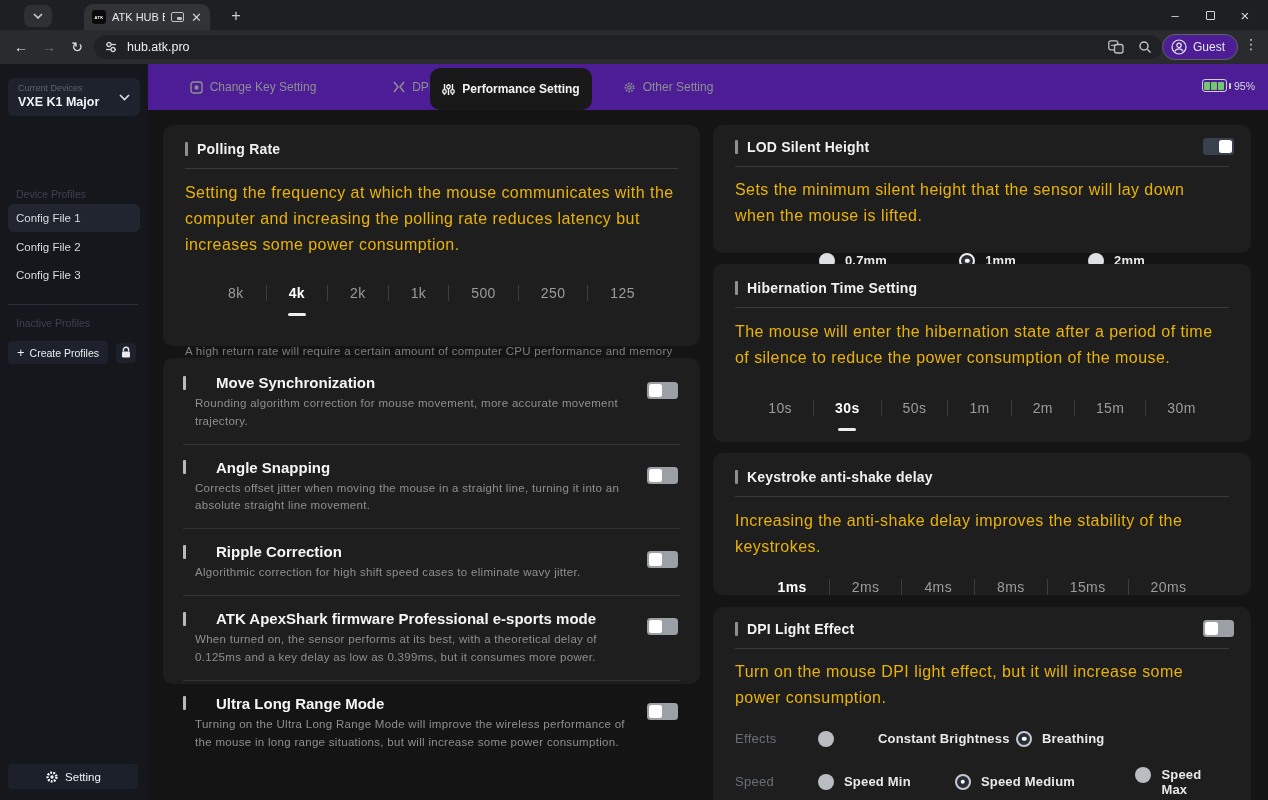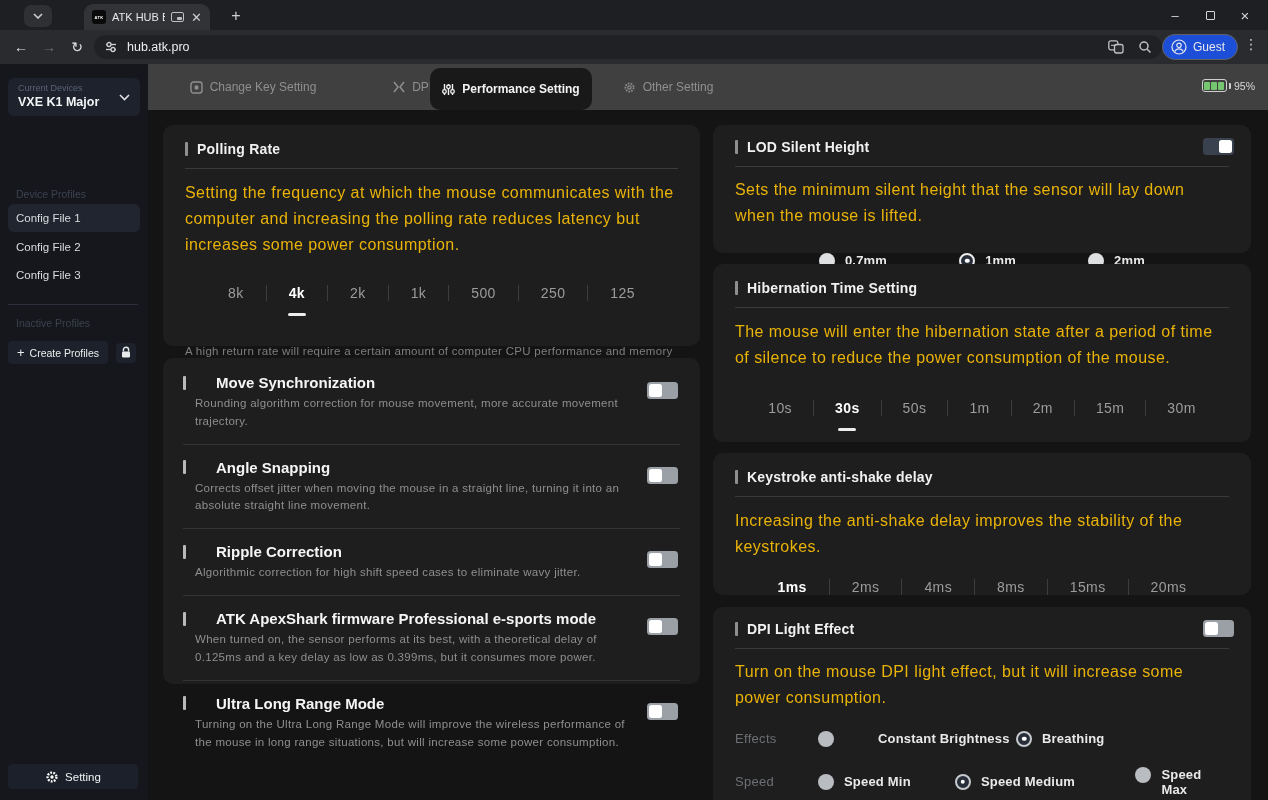--- a/index.html
+++ b/index.html
@@ -30,21 +30,21 @@
   .maxbox { width:9px; height:9px; border:1.2px solid #d6d7da; border-radius:1px; }
 
   .toolbar { position:absolute; top:30px; left:0; width:100%; height:34px; background:#2a2b2f; }
   .navbtn { position:absolute; top:7px; width:22px; height:20px; display:flex; align-items:center; justify-content:center;
     font-size:14px; color:#e2e3e6; }
   .navbtn.fwd { color:#6d6f74; }
   .omnibox { position:absolute; left:94px; top:5px; width:1068px; height:24px; background:#202124; border-radius:12px;
     display:flex; align-items:center; padding:0 10px; }
   .url-text { color:#eceded; font-size:12.5px; margin-left:9px; flex:1; }
   .omni-icons { display:flex; align-items:center; gap:14px; }
-  .guest-pill { position:absolute; right:30px; top:4px; height:26px; border:1px solid #606266; background:#1d4ed8;
+  .guest-pill { position:absolute; right:30px; top:4px; height:26px; border:1px solid #606266; background:#4c1d95;
     border-radius:13px; display:flex; align-items:center; padding:0 12px 0 8px; gap:6px; color:#e6e7ea; font-size:12px; }
   .kebab { position:absolute; right:8px; top:6px; color:#cdced1; font-size:14px; width:18px; text-align:center; }
 
   
   .app { position:absolute; top:64px; left:0; width:1268px; height:736px; background:#141414; }
   .sidebar { position:absolute; left:0; top:0; width:148px; height:736px; background:#15171c; }
   .dev-card { position:absolute; left:8px; top:14px; width:132px; height:38px; background:#1d222c; border-radius:6px; padding:5px 10px; }
   .dev-label { color:#596275; font-size:9px; }
   .dev-name { color:#f2f3f5; font-size:12.5px; font-weight:bold; margin-top:2px; }
   .dev-chevron { position:absolute; right:10px; top:16px; }
@@ -55,21 +55,21 @@
   .profile-item:not(.active){ padding-left:8px; margin-top:2px; height:26px;}
   .side-divider { position:absolute; left:8px; top:240px; width:130px; height:1px; background:#2b303b; }
   .create-row { position:absolute; left:8px; top:277px; width:132px; display:flex; align-items:center; gap:8px; }
   .create-btn { width:100px; height:23px; background:#1c212b; border-radius:4px; color:#eceded; font-size:10.5px;
     display:flex; align-items:center; justify-content:center; gap:5px; }
   .lock-btn { width:20px; height:20px; display:flex; align-items:center; justify-content:center; background:#1c212b; border-radius:4px;}
   .setting-btn { position:absolute; left:8px; bottom:11px; width:130px; height:25px; background:#1b202a; border-radius:4px;
     color:#f0f1f3; font-size:11.5px; display:flex; align-items:center; justify-content:center; gap:6px; }
 
   .main { position:absolute; left:148px; top:0; width:1120px; height:736px; }
-  .tabstrip { position:absolute; left:0; top:0; width:1120px; height:46px; background:#404040; }
+  .tabstrip { position:absolute; left:0; top:0; width:1120px; height:46px; background:#4c1d95; }
   .atab { position:absolute; top:0; height:46px; display:flex; align-items:center; justify-content:center; gap:7px;
     color:#8e8f91; font-size:12px; }
   .atab.t0 { left:25px;  width:160px; }
   .atab.t1 { left:225px; width:120px; }
   .atab.t3 { left:455px; width:130px; }
   .atab.active { left:282px; width:162px; top:4px; height:42px; background:#191919; border-radius:10px;
     color:#f3f3f3; font-weight:bold; z-index:2; }
   .battery-wrap { position:absolute; right:13px; top:15px; display:flex; align-items:center; gap:2px; }
   .batt-body { width:25px; height:13px; border:1px solid #cfd0d2; border-radius:3px; display:flex; gap:1px; padding:1.5px; }
   .batt-cell { flex:1; background:#74c76e; border-radius:1px; }

